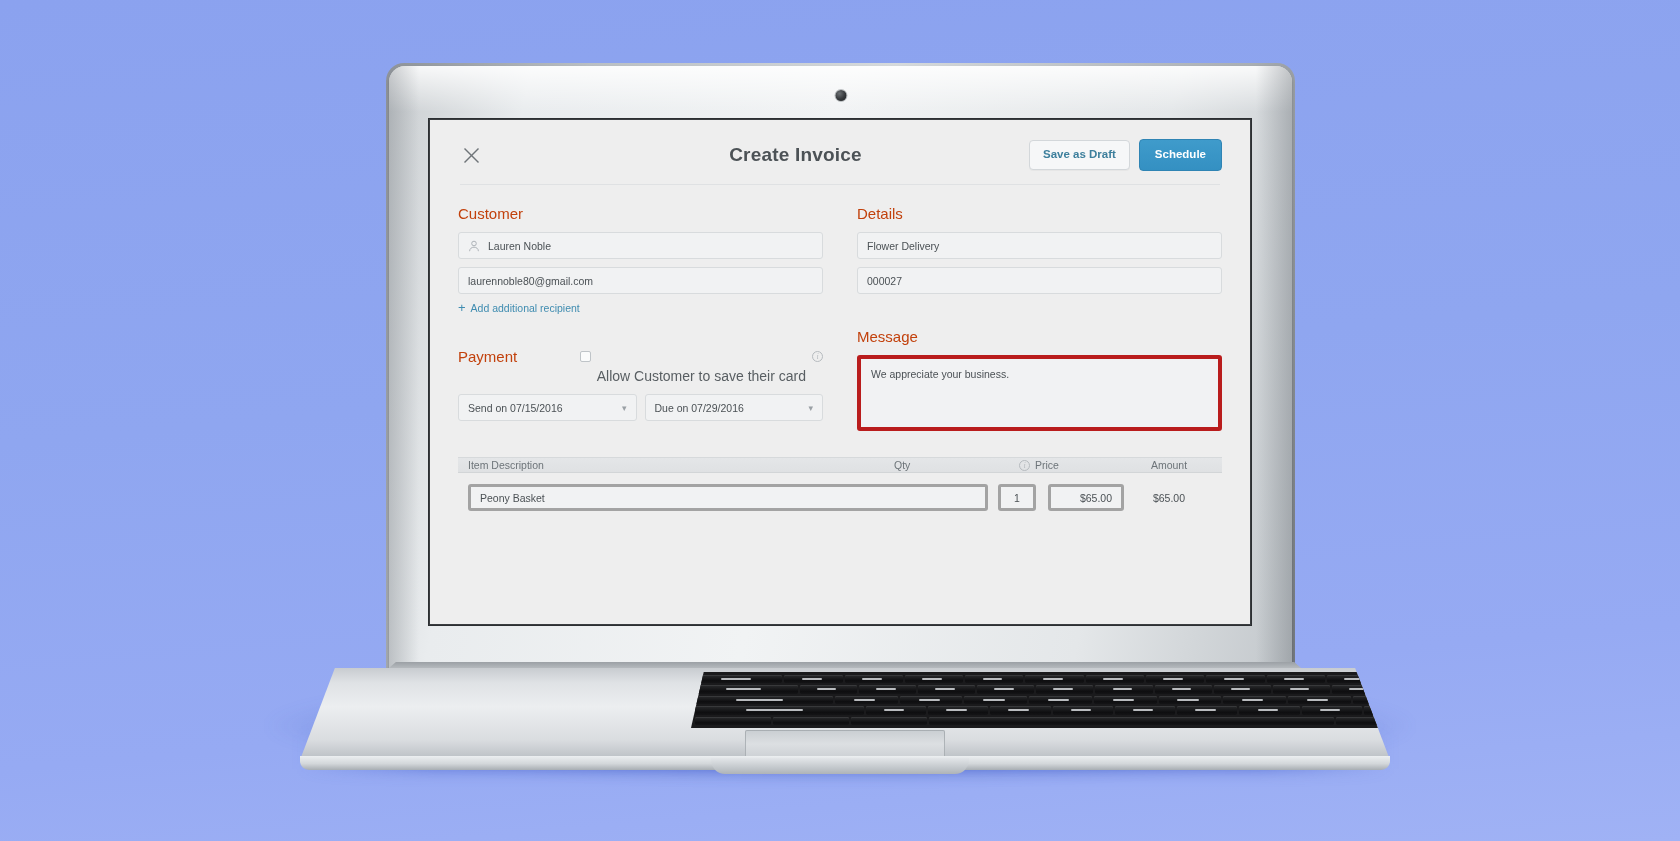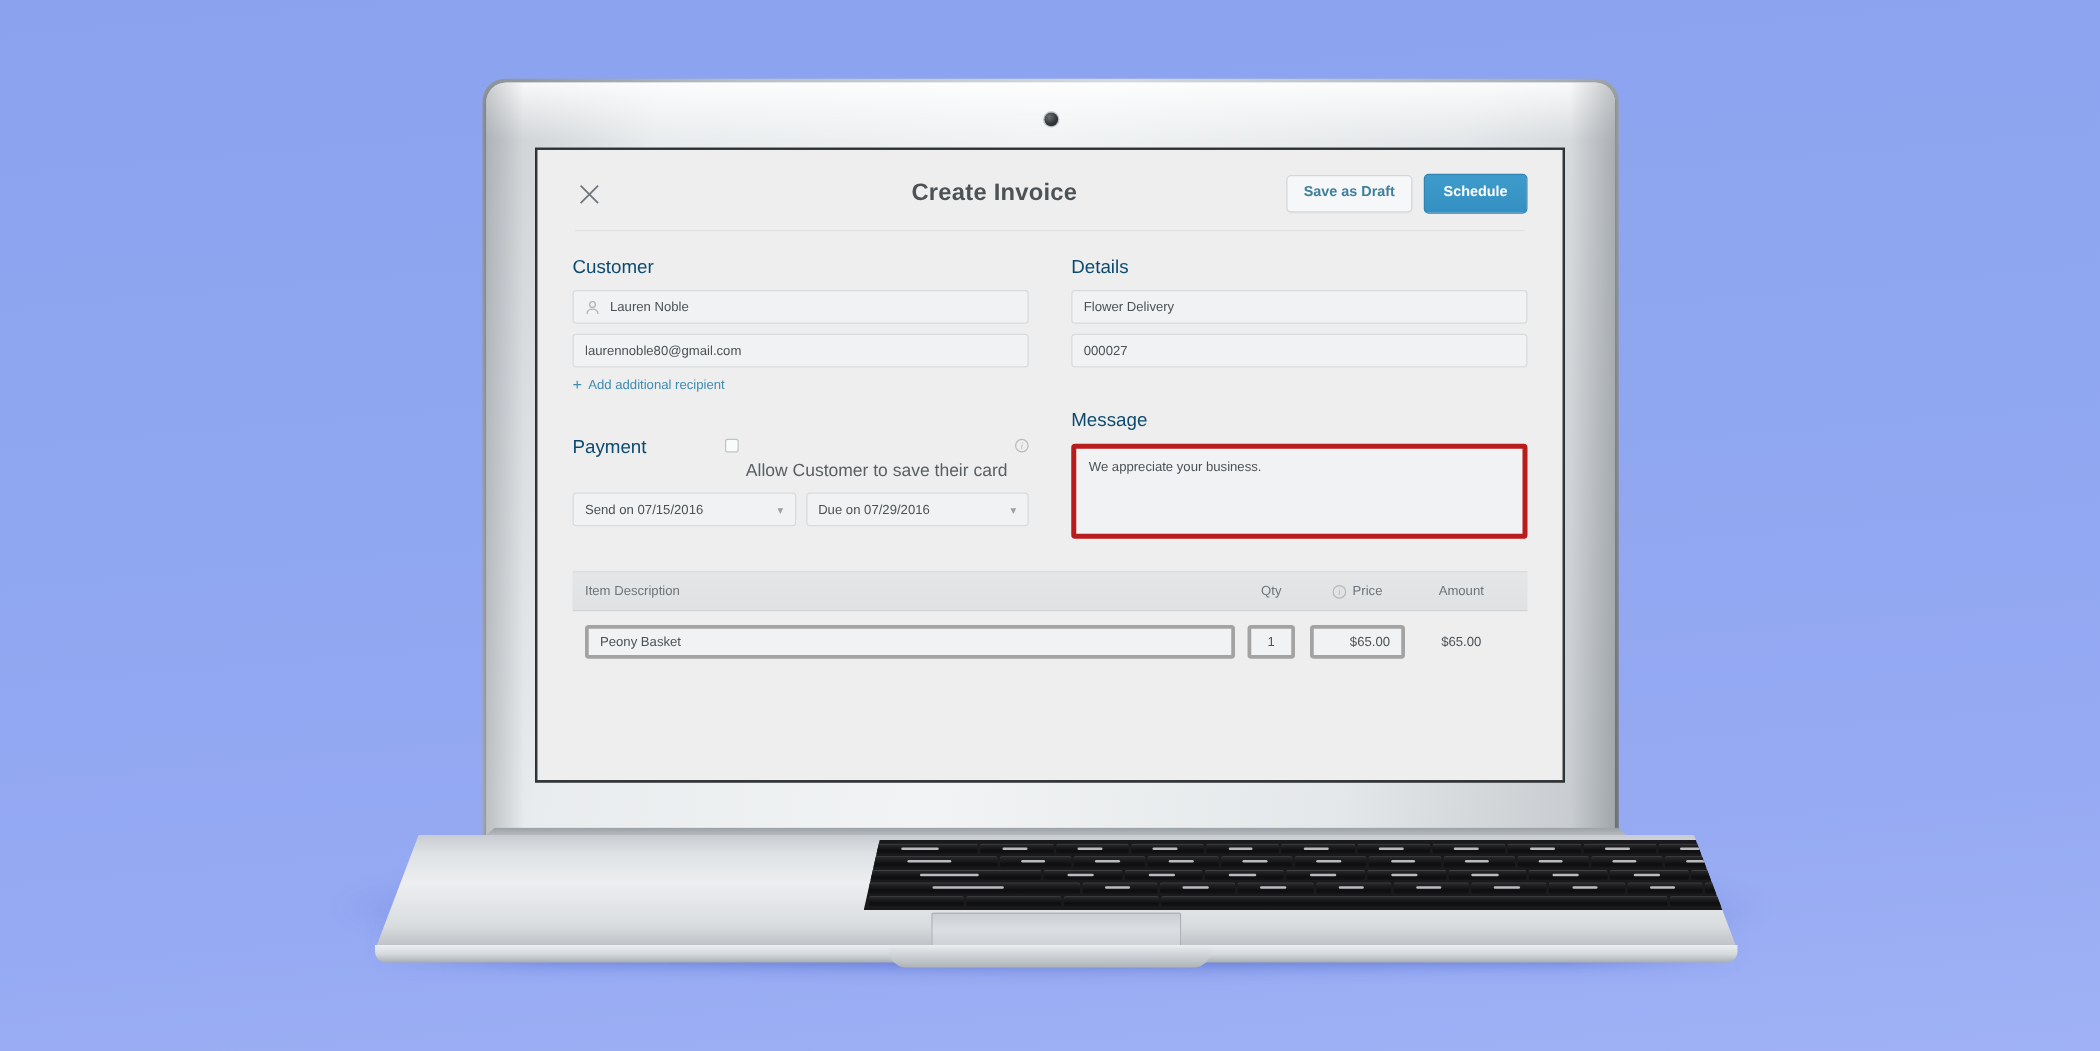--- a/index.html
+++ b/index.html
@@ -134,21 +134,21 @@
   }
 
   
   .form-grid {
     display: grid;
     grid-template-columns: 1fr 1fr;
     column-gap: 34px;
   }
   .section-title {
     font-size: 15px;
-    color: #0c4a6e;
+    color: #c2410c;
     font-weight: 400;
     margin-bottom: 10px;
   }
   .field {
     background: #f1f2f3;
     border: 1px solid #d8dbdd;
     border-radius: 3px;
     height: 27px;
     display: flex;
     align-items: center;
@@ -222,27 +222,28 @@
     cursor: text;
   }
 
   
   #items-table { margin-top: 26px; }
   #items-head {
     display: flex; align-items: center;
     background: linear-gradient(180deg, #e4e6e8 0%, #dfe1e3 100%);
     border-top: 1px solid #d6d9db;
     border-bottom: 1px solid #d2d5d7;
-    height: 32px;
+    height: 16px;
     padding: 0 10px;
     font-size: 10.5px;
     color: #6d7479;
+    gap: 47px;
   }
   .col-desc  { flex: 1 1 auto; }
-  .col-qty   { width: 58px; text-align: center; }
+  .col-qty   { width: 58px; text-align: left; }
   .col-price { width: 80px; text-align: center; display: flex; align-items: center; justify-content: center; gap: 5px; }
   .col-amt   { width: 86px; text-align: center; }
 
   #items-row {
     display: flex; align-items: center;
     padding: 11px 10px 0 10px;
     font-size: 10.5px;
   }
   .cell-input {
     background: #f1f2f3;

